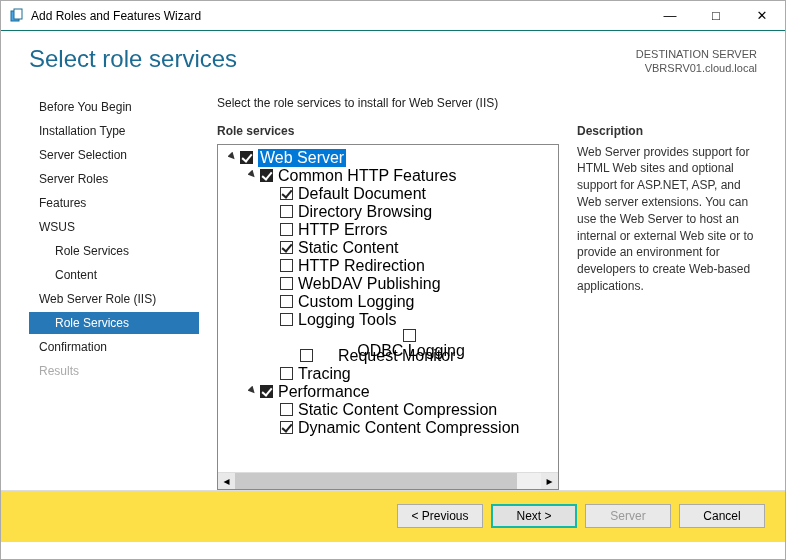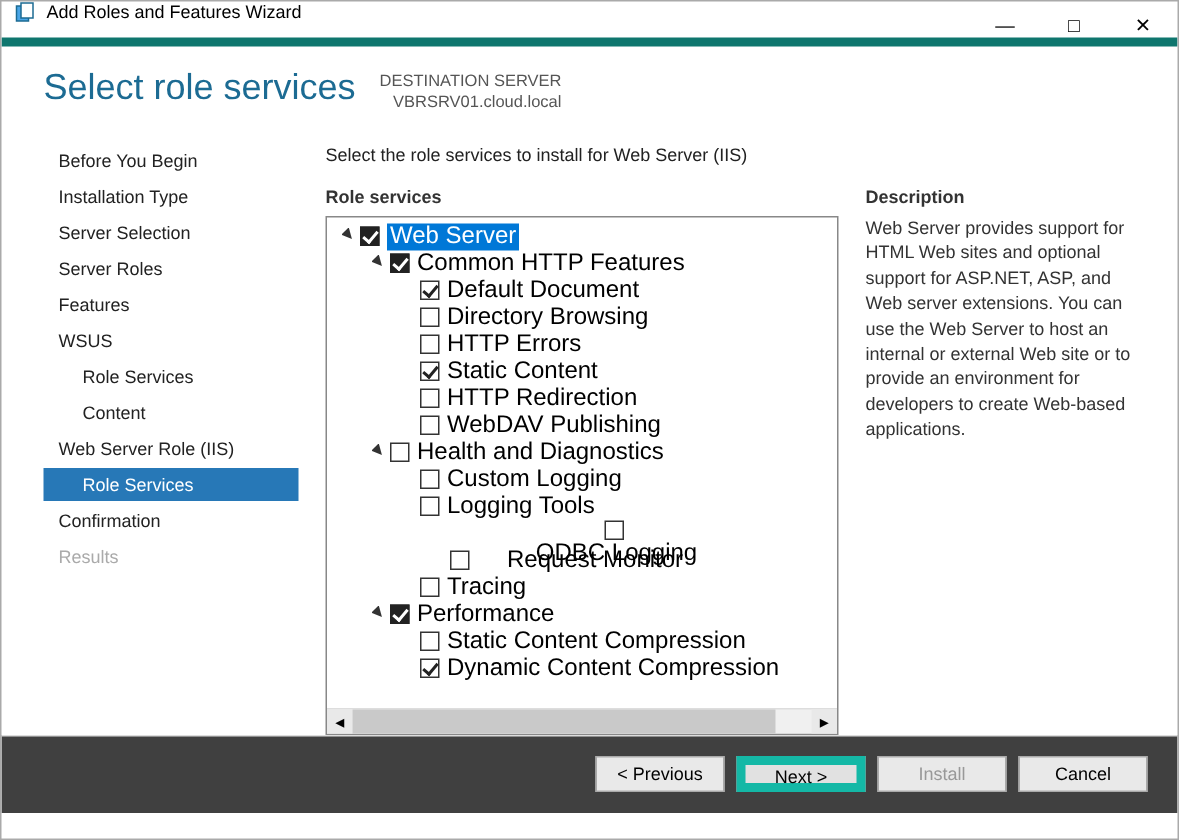--- a/index.html
+++ b/index.html
@@ -10,40 +10,42 @@
     background: #fff;
     color: #000;
     width: 786px;
     height: 560px;
     overflow: hidden;
     border: 1px solid #aaa;
   }
   .titlebar {
     height: 30px;
     display: flex;
-    border-bottom: 6px solid #0f766e;
+    align-items: center;
+    border-bottom: 1px solid #0f766e;
     padding: 0 0 0 8px;
   }
   .titlebar .icon {
     width: 16px; height: 16px;
     margin-right: 6px;
     display:flex;align-items:center;justify-content:center;
   }
   .titlebar .title { flex: 0 0 auto; }
   .titlebar .spacer { flex: 1; }
   .titlebar .winbtn {
     width: 46px; height: 30px;
     display: flex; align-items: center; justify-content: center;
     font-family: "Segoe UI Symbol", sans-serif;
     font-size: 13px;
   }
   .header {
     display: flex;
     padding: 14px 28px 6px 28px;
     align-items: flex-start;
+    justify-content: space-between;
     gap: 16px;
   }
   .header h1 {
     margin: 0;
     font-weight: 300;
     font-size: 24px;
     color: #1c6b93;
   }
   .dest {
     text-align: right;
@@ -162,31 +164,31 @@
   .node .txt.sel { background:#0078d7; color:#fff; padding:0 2px;}
   .desc { font-size: 12px; color: #333; line-height: 1.4; }
   .footer {
     height: 52px;
     border-top: 1px solid #ddd;
     display: flex;
     align-items: center;
     justify-content: flex-end;
     padding: 0 20px;
     gap: 8px;
-    background:#404040;
+    background:#fde047;
   }
   .footer button {
     width: 86px;
     height: 24px;
     font-size: 12px;
     background: #e9e9e9;
     border: 1px solid #aaa;
     cursor: default;
   }
-  .footer button.primary { border: 6px solid #14b8a6; background:#e1e1e1;}
+  .footer button.primary { border: 2px solid #14b8a6; background:#e1e1e1;}
   .footer button:disabled { color:#999; }
   
   .tree::-webkit-scrollbar { width: 17px; background:#f0f0f0;}
   .tree::-webkit-scrollbar-thumb { background:#c9c9c9;}
   .tree::-webkit-scrollbar-button { background:#e9e9e9; height:17px;}
 </style>
 </head>
 <body>
 
 <div class="titlebar">
@@ -270,27 +272,20 @@
               <div class="node" style="padding-left: 46px;">
                 <span class="exp"></span>
                 <span class="cb "></span>
                 <span class="txt">HTTP Redirection</span>
               </div>
               <div class="node" style="padding-left: 46px;">
                 <span class="exp"></span>
                 <span class="cb "></span>
                 <span class="txt">WebDAV Publishing</span>
               </div>
-              <div class="node" style="padding-left: 26px;">
-                <span class="exp filled"><svg width="9" height="9" viewBox="0 0 9 9">
-                    <path d="M1 1 L8 5 L1 8 Z" fill="#333" transform="rotate(45 4.5 4.5)"></path>
-                  </svg></span>
-                <span class="cb "></span>
-                <span class="txt">Health and Diagnostics</span>
-              </div>
               <div class="node" style="padding-left: 46px;">
                 <span class="exp"></span>
                 <span class="cb "></span>
                 <span class="txt">Custom Logging</span>
               </div>
               <div class="node" style="padding-left: 46px;">
                 <span class="exp"></span>
                 <span class="cb "></span>
                 <span class="txt">Logging Tools</span>
               </div>
@@ -340,15 +335,15 @@
         <div class="label">Description</div>
         <div class="desc">Web Server provides support for HTML Web sites and optional support for ASP.NET, ASP, and Web server extensions. You can use the Web Server to host an internal or external Web site or to provide an environment for developers to create Web-based applications.</div>
       </div>
     </div>
   </div>
 </div>
 
 <div class="footer">
   <button>&lt; Previous</button>
   <button class="primary">Next &gt;</button>
-  <button disabled="">Install</button>
+  <button disabled="">Server</button>
   <button>Cancel</button>
 </div>
 
 </body></html>

